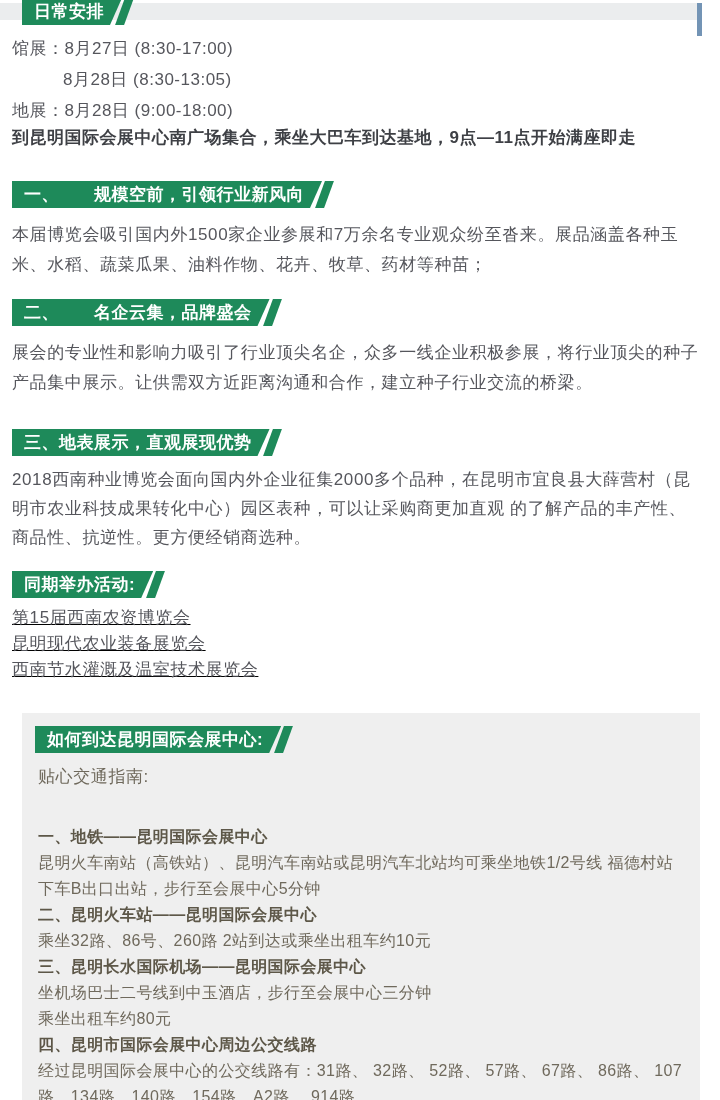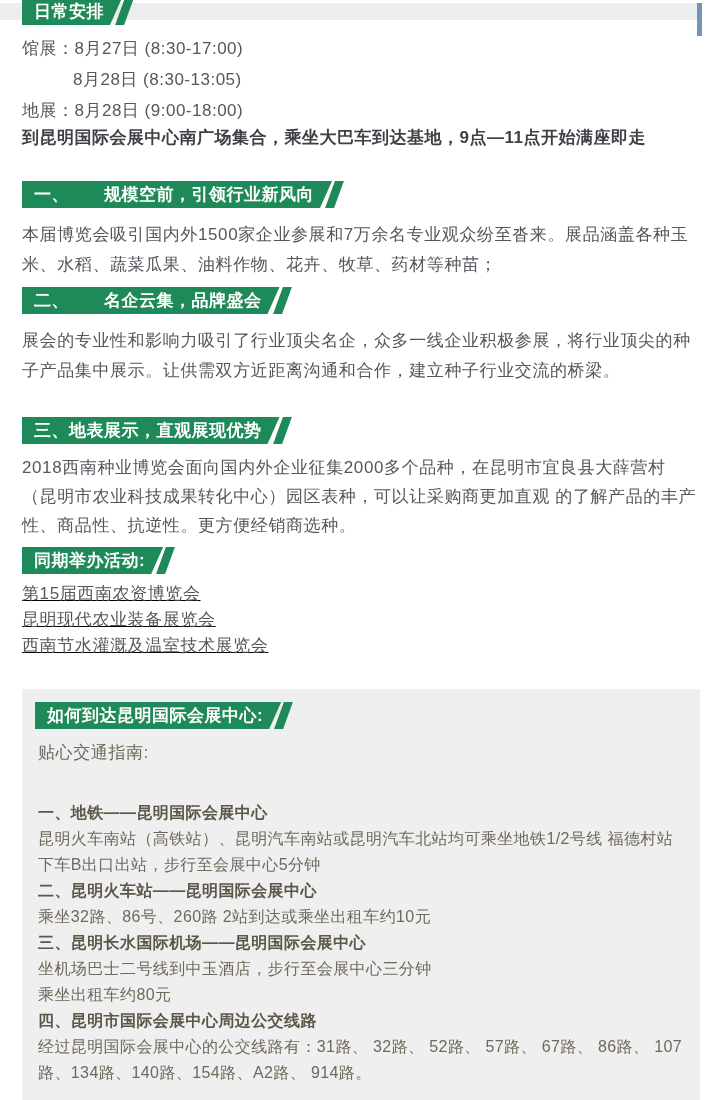--- a/index.html
+++ b/index.html
@@ -20,28 +20,28 @@
     background:var(--strip-gray);display:flex;align-items:center;}
   .top-strip .flag{margin-left:22px;}
   .scroll-thumb{position:absolute;right:0;top:0;width:5px;height:33px;background:var(--blue);}
   
   .flag{display:inline-flex;align-items:stretch;}
   .flag-body{background:var(--green);color:#fff;font-weight:bold;font-size:17px;
     line-height:19px;padding:4px 18px 4px 12px;letter-spacing:0.5px;
     clip-path:polygon(0 0,100% 0,calc(100% - 12px) 100%,0 100%);white-space:pre;}
   .flag-accent{width:9px;background:var(--green);transform:skewX(-20deg);margin-left:-2px;}
   
-  .content{padding:0 20px 0 22px;}
+  .content{padding:0 20px 0 12px;}
   .dates{margin-top:13px;}
   .dates div{font-size:17px;line-height:31px;color:var(--text);letter-spacing:0.5px;}
   .dates .indent{padding-left:51px;}
   .note{font-size:17px;line-height:24px;font-weight:bold;
     color:var(--dark);letter-spacing:0.5px;}
   .sec-flag{margin-top:31px;}
-  .sec-flag.tight{margin-top:7px;}
+  .sec-flag.tight{margin-top:19px;}
   .para{margin-top:12px;font-size:17px;line-height:30px;color:var(--text);letter-spacing:0.6px;}
   .para.compact{line-height:29px;margin-top:9px;}
   .plain-list{margin-top:7px;text-decoration:underline;}
   .plain-list div{font-size:17px;line-height:26px;color:var(--text);letter-spacing:0.6px;}
   
   .gray-box{margin:30px 0 0 22px;width:678px;background:var(--box-gray);
     padding:13px 14px 22px 13px;}
   .box-intro{margin:12px 0 36px 3px;font-size:17px;color:var(--box-text);letter-spacing:0.6px;}
   .entries{margin-left:3px;}
   .entry-title{font-size:16px;line-height:26px;font-weight:bold;color:var(--box-bold);

